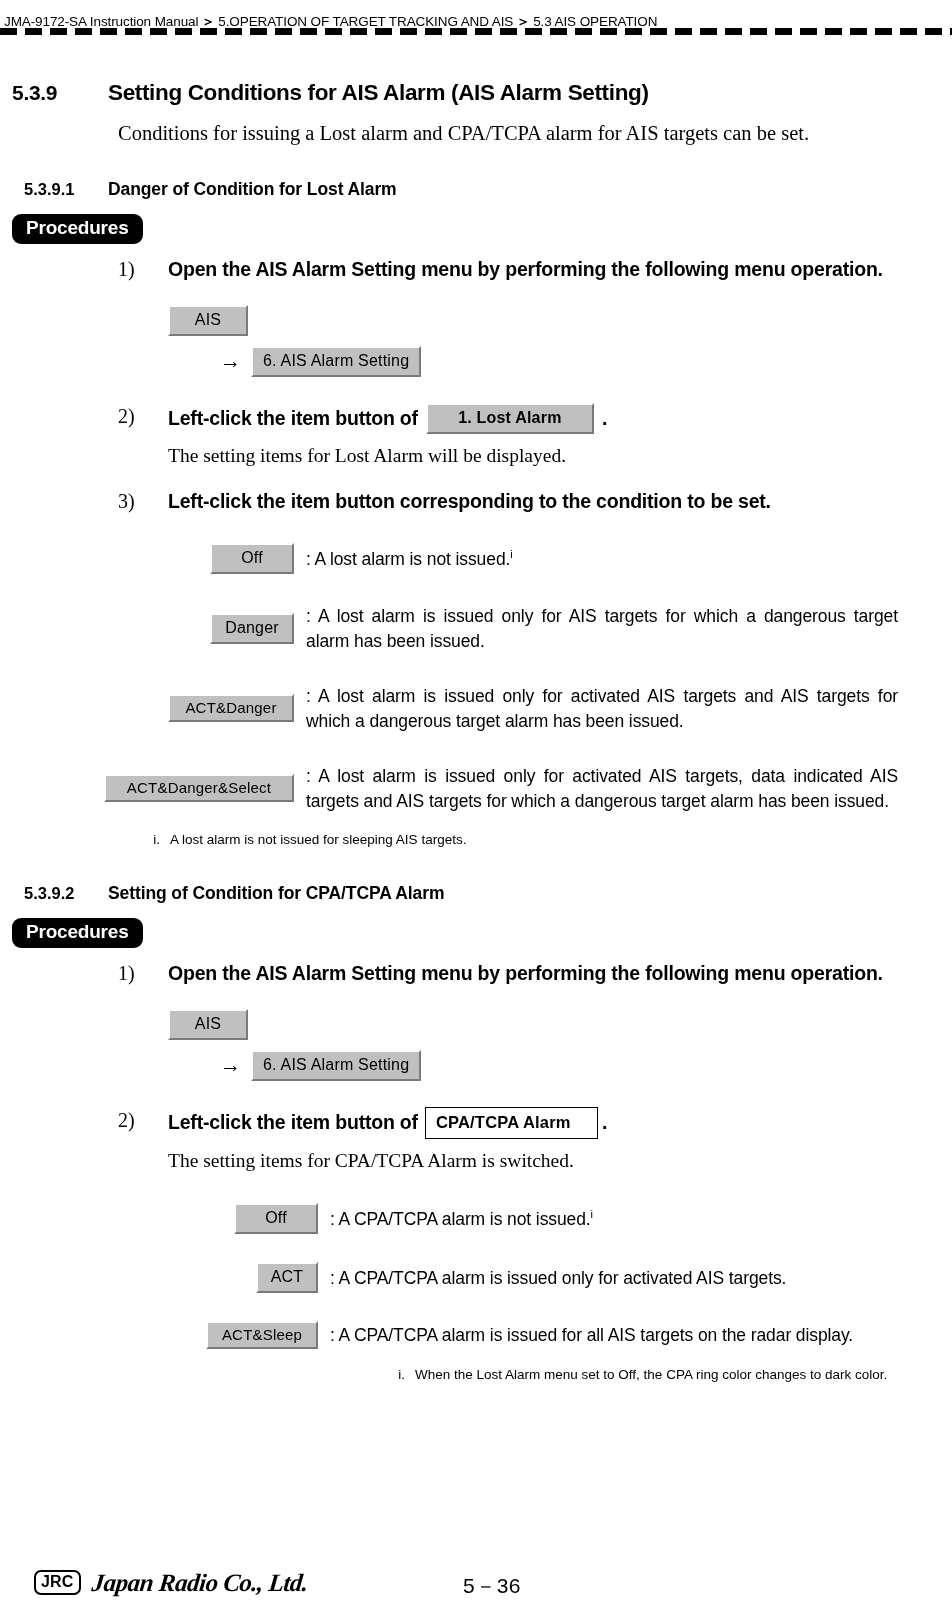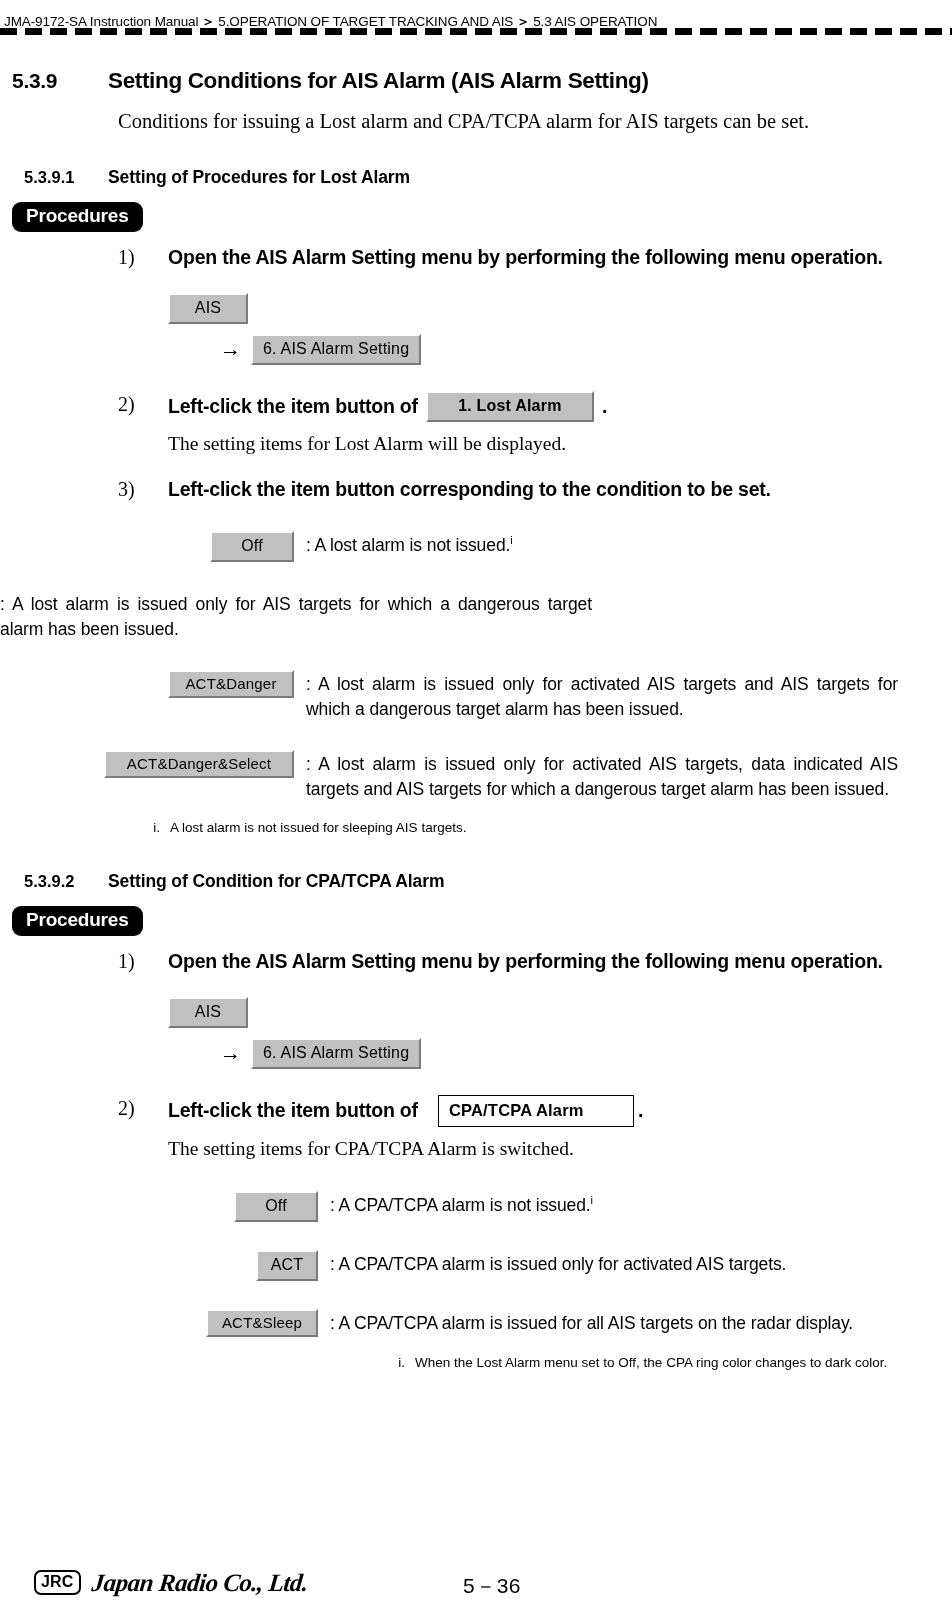--- a/index.html
+++ b/index.html
@@ -45,21 +45,21 @@
       to right,
       #000000 0px, #000000 17px,
       #ffffff 17px, #ffffff 25px
     );
   }
 
   
   .content {
     position: absolute;
     left: 0;
-    top: 46px;
+    top: 58px;
     width: 952px;
   }
 
   
   .h3 {
     display: flex;
     align-items: baseline;
     margin: 22px 0 0 0;
     font-weight: bold;
   }
@@ -212,21 +212,21 @@
     margin-right: 10px;
     line-height: 1;
   }
 
   
   .opt-list {
     margin: 20px 0 0 0;
   }
   .opt-row {
     display: flex;
-    align-items: flex-start;
+    align-items: center;
     margin-bottom: 14px;
     margin-top: 28px;
   }
   .opt-row .chip-cell {
     flex: 0 0 auto;
     text-align: right;
     padding-right: 12px;
     box-sizing: border-box;
   }
   .opt-row .desc {
@@ -331,21 +331,21 @@
   
   <div class="h3">
     <span class="num">5.3.9</span>
     <span class="txt">Setting Conditions for AIS Alarm (AIS Alarm Setting)</span>
   </div>
   <div class="lead">Conditions for issuing a Lost alarm and CPA/TCPA alarm for AIS targets can be set.</div>
 
   
   <div class="h4">
     <span class="num">5.3.9.1</span>
-    <span class="txt">Setting of Procedures for Lost Alarm</span>
+    <span class="txt">Danger of Condition for Lost Alarm</span>
   </div>
 
   <div class="procedures-badge">Procedures</div>
 
   
   <div class="step">
     <span class="marker">1)</span>
     <span class="body">Open the AIS Alarm Setting menu by performing the following menu operation.</span>
   </div>
 
@@ -381,20 +381,23 @@
   <div class="opt-list a">
 
     <div class="opt-row">
       <span class="chip-cell">
         <span class="chip" style="width:84px;">Off</span>
       </span>
       <span class="desc"><span>: A lost alarm is not issued.</span><span class="sup">i</span></span>
     </div>
 
     <div class="opt-row">
+      <span class="chip-cell">
+        <span class="chip" style="width:84px;">Danger</span>
+      </span>
       <span class="desc">: A lost alarm is issued only for AIS targets for which a dangerous target alarm has been issued.</span>
     </div>
 
     <div class="opt-row">
       <span class="chip-cell">
         <span class="chip sm" style="width:126px;">ACT&amp;Danger</span>
       </span>
       <span class="desc">: A lost alarm is issued only for activated AIS targets and AIS targets for which a dangerous target alarm has been issued.</span>
     </div>
 
@@ -434,21 +437,21 @@
       <span class="arrow">→</span>
       <span class="chip">6. AIS Alarm Setting</span>
     </div>
   </div>
 
   
   <div class="step" style="margin-top:26px;">
     <span class="marker">2)</span>
     <span class="body inline-chip">
       <span>Left-click the item button of</span>
-      <span class="chip-outline" style="width:196px;margin:0 4px 0 20px;">CPA/TCPA Alarm</span>
+      <span class="chip-outline" style="width:173px;margin:0 4px 0 7px;">CPA/TCPA Alarm</span>
       <span>.</span>
     </span>
   </div>
   <div class="note">The setting items for CPA/TCPA Alarm is switched.</div>
 
   
   <div class="opt-list b" style="margin-top:16px;">
 
     <div class="opt-row">
       <span class="chip-cell">

